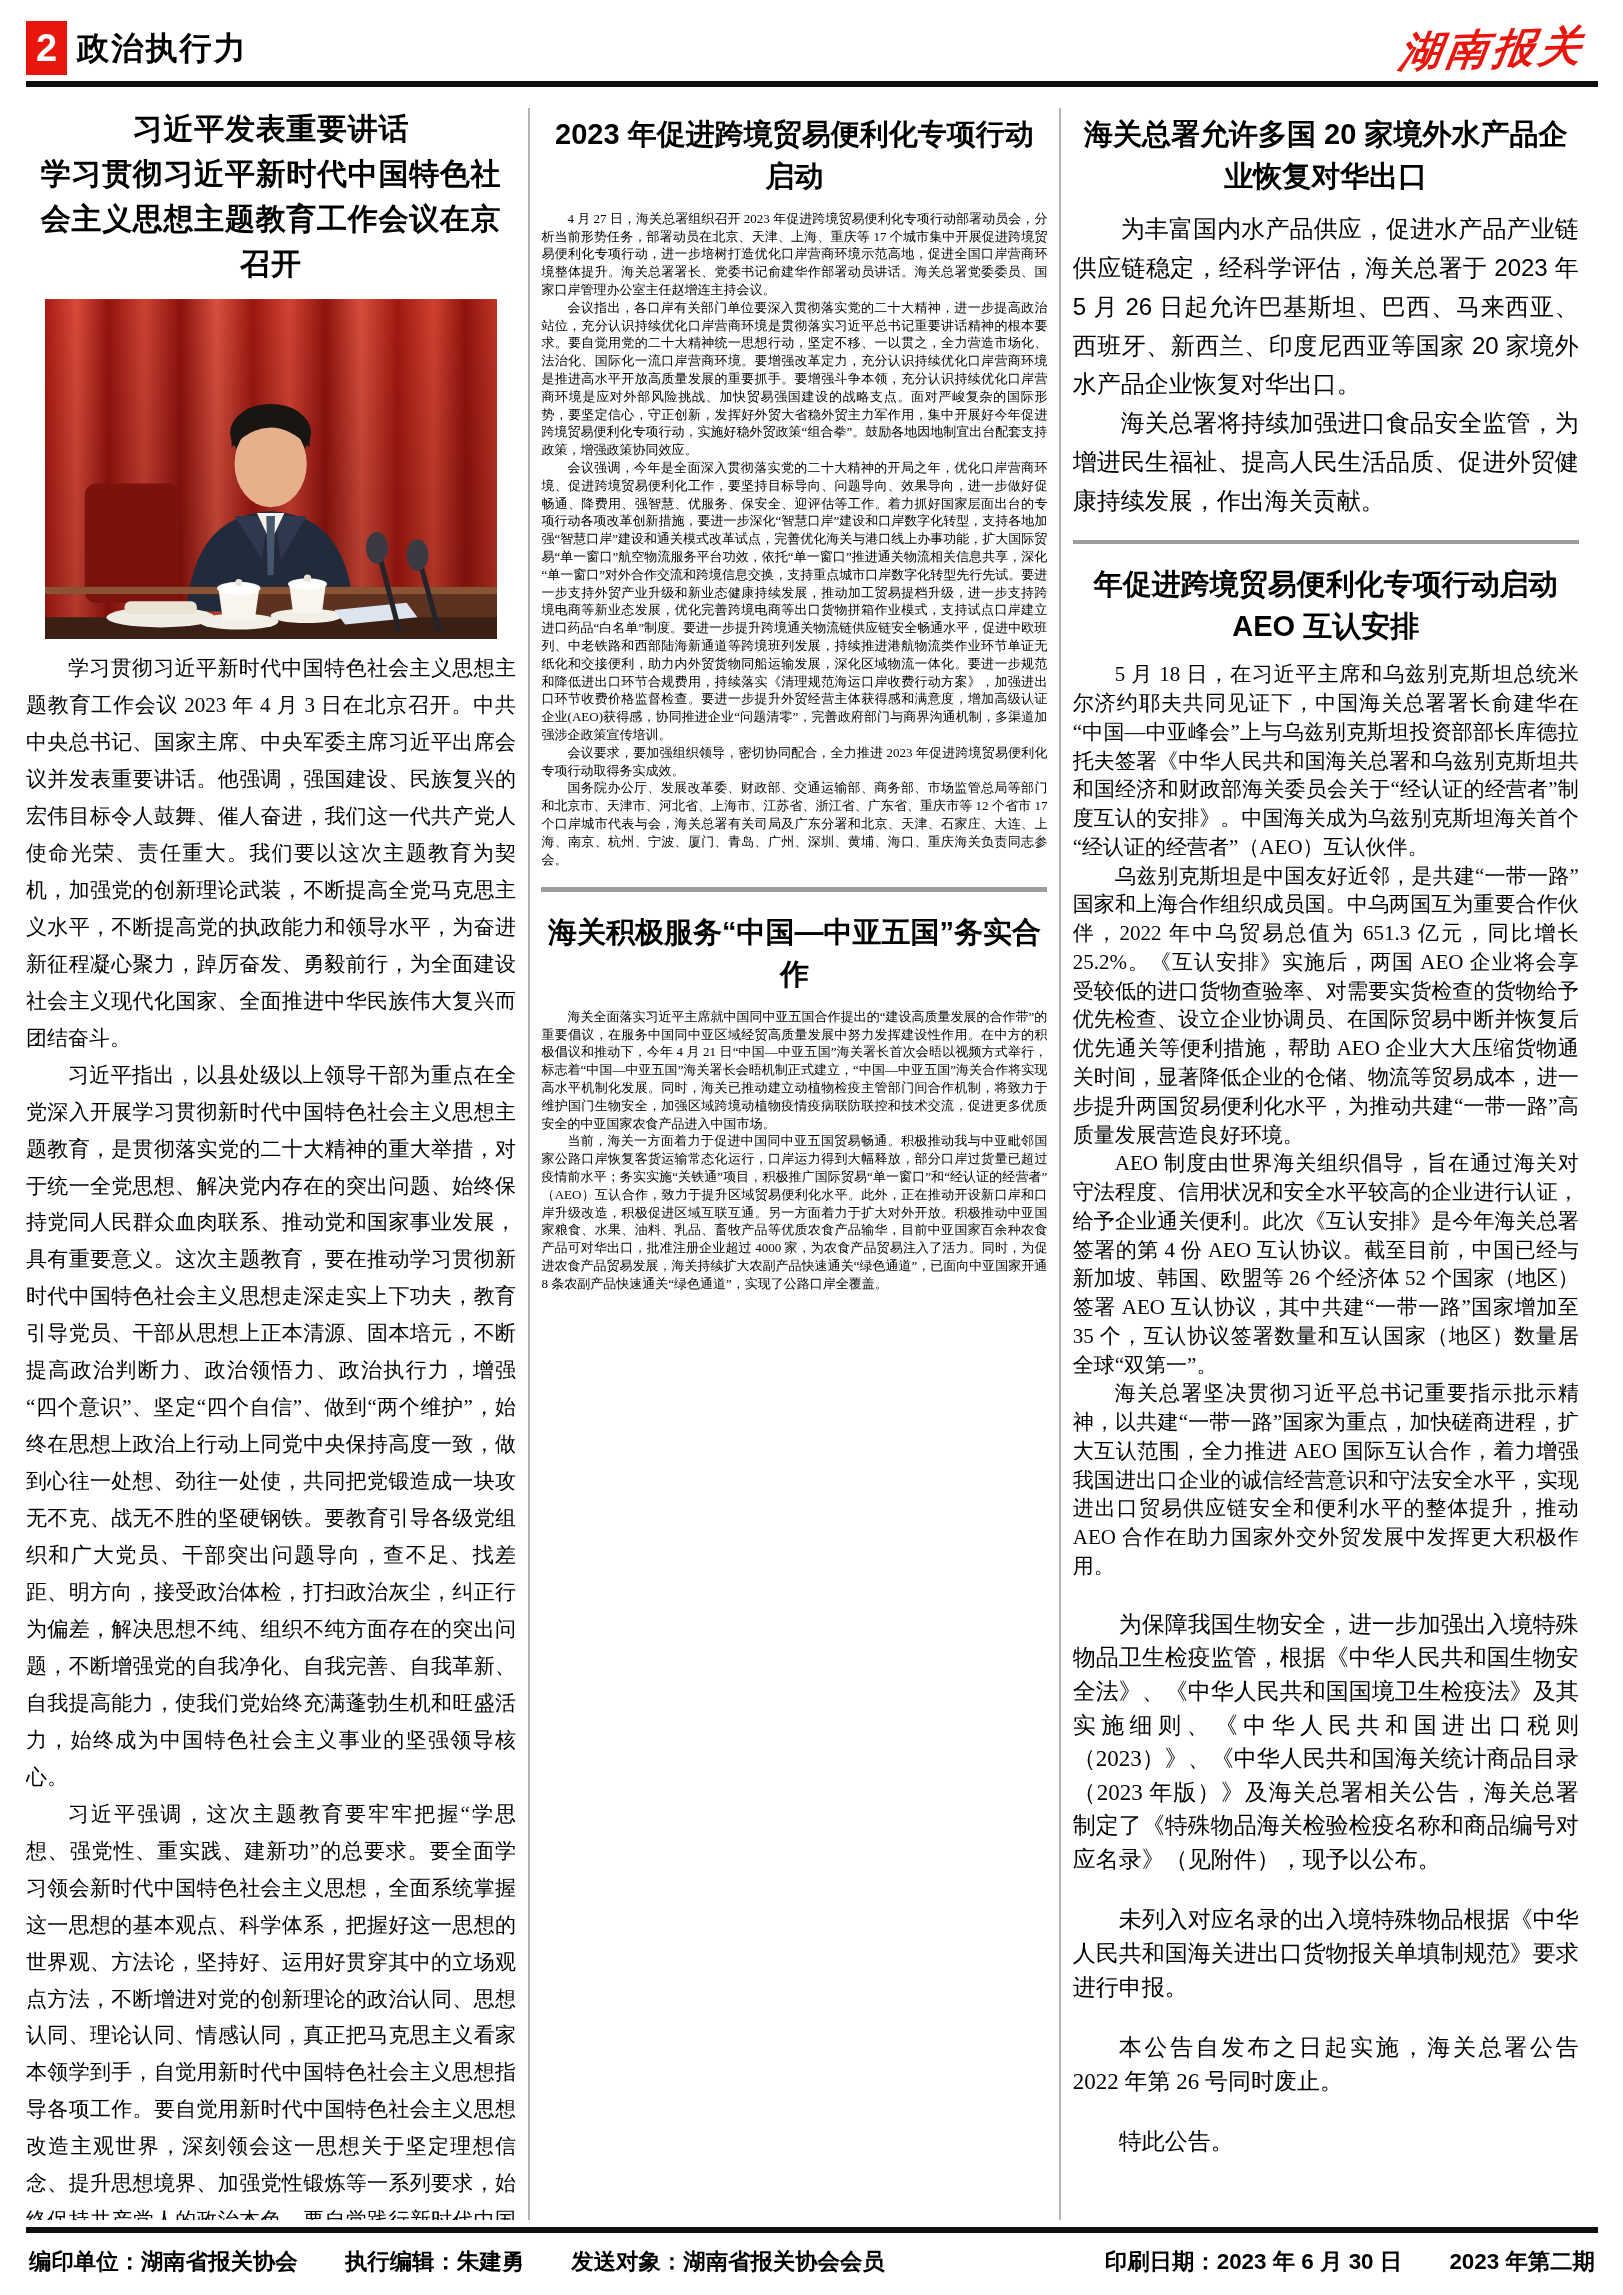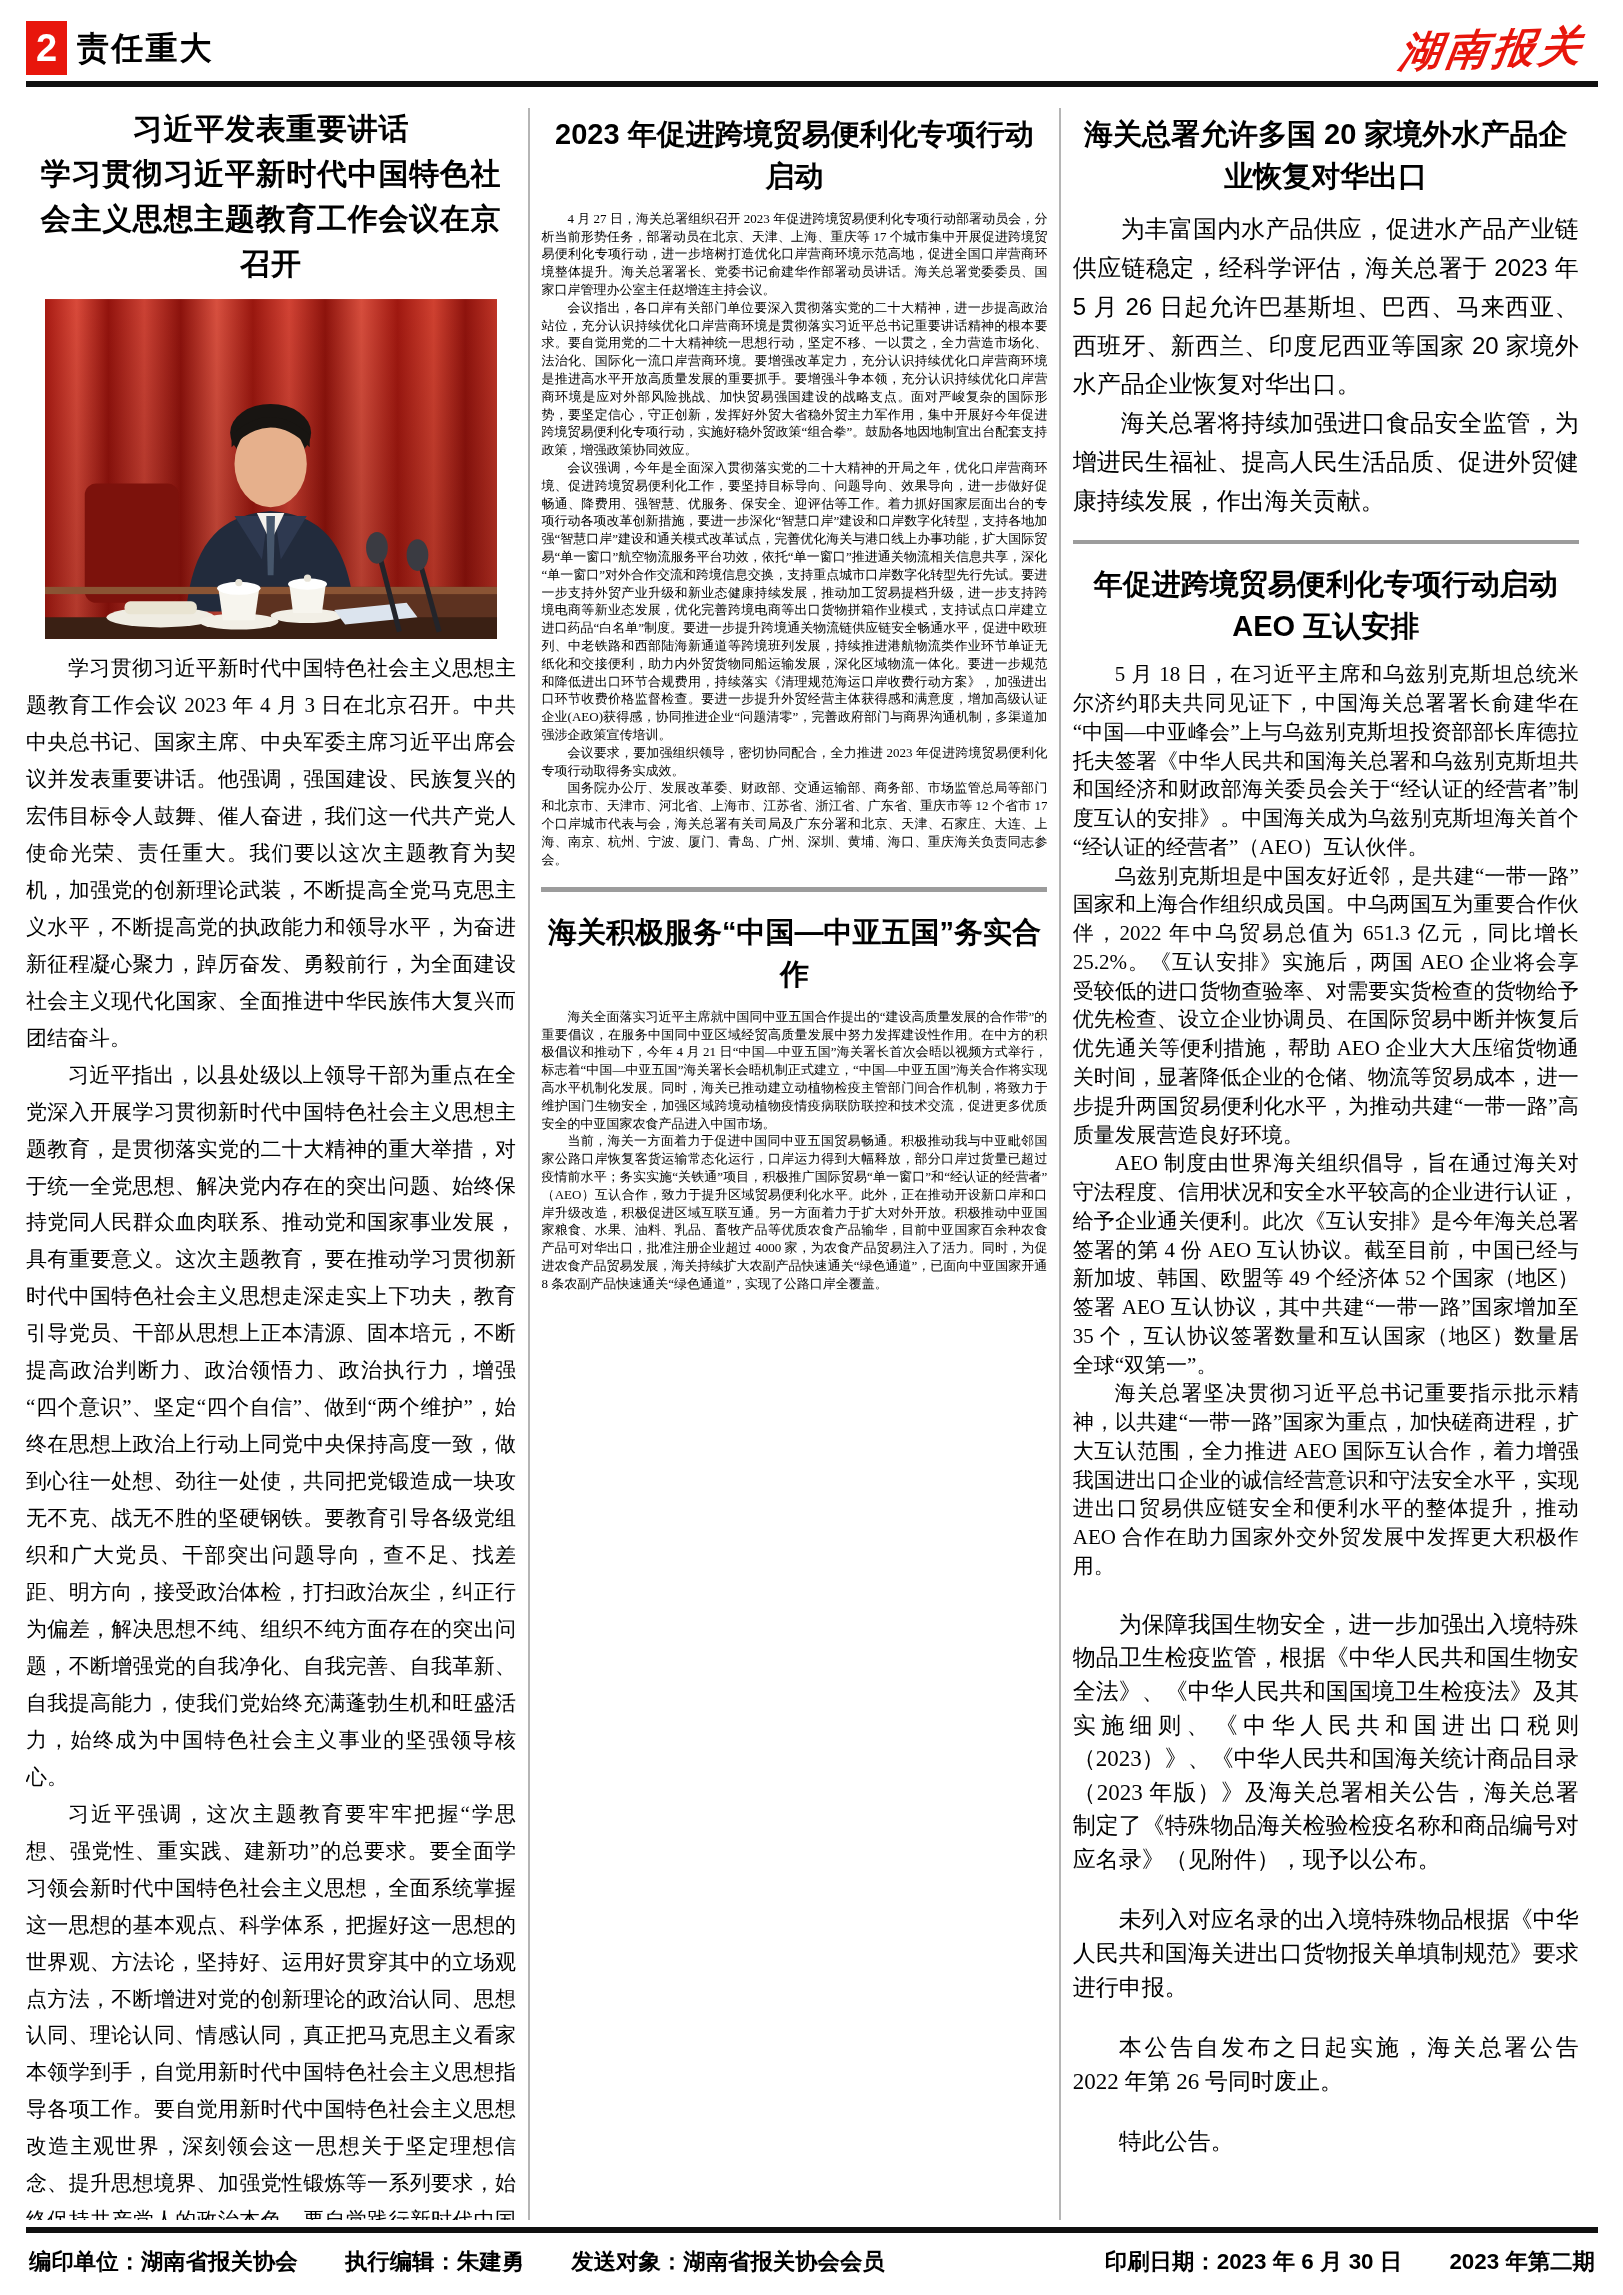--- a/index.html
+++ b/index.html
@@ -43,21 +43,21 @@
   .ftr .right{margin-left:auto;}
   .ftr .right span{margin-left:41px;}
 </style>
 </head>
 <body>
 
 <div class="page">
 
   <div class="hdr">
     <div class="pagenum">2</div>
-    <div class="section">责任重大</div>
+    <div class="section">政治执行力</div>
     <div class="mast">湖南报关</div>
   </div>
   <div class="hrule-top"></div>
 
   <div class="main">
 
     <section class="col c1">
       <h1 class="headline">
         <span>习近平发表重要讲话</span>
         <span>学习贯彻习近平新时代中国特色社会主义思想主题教育工作会议在京召开</span>
@@ -148,21 +148,21 @@
       <article class="a1">
         <h2 class="art-title">海关总署允许多国 20 家境外水产品企业恢复对华出口</h2>
         <p class="body">为丰富国内水产品供应，促进水产品产业链供应链稳定，经科学评估，海关总署于 2023 年 5 月 26 日起允许巴基斯坦、巴西、马来西亚、西班牙、新西兰、印度尼西亚等国家 20 家境外水产品企业恢复对华出口。</p>
         <p class="body">海关总署将持续加强进口食品安全监管，为增进民生福祉、提高人民生活品质、促进外贸健康持续发展，作出海关贡献。</p>
       </article>
       <div class="hrule"></div>
       <article class="a2">
         <h2 class="art-title">年促进跨境贸易便利化专项行动启动 AEO 互认安排</h2>
         <p class="body">5 月 18 日，在习近平主席和乌兹别克斯坦总统米尔济约耶夫共同见证下，中国海关总署署长俞建华在“中国—中亚峰会”上与乌兹别克斯坦投资部部长库德拉托夫签署《中华人民共和国海关总署和乌兹别克斯坦共和国经济和财政部海关委员会关于“经认证的经营者”制度互认的安排》。中国海关成为乌兹别克斯坦海关首个“经认证的经营者”（AEO）互认伙伴。</p>
         <p class="body">乌兹别克斯坦是中国友好近邻，是共建“一带一路”国家和上海合作组织成员国。中乌两国互为重要合作伙伴，2022 年中乌贸易总值为 651.3 亿元，同比增长 25.2%。《互认安排》实施后，两国 AEO 企业将会享受较低的进口货物查验率、对需要实货检查的货物给予优先检查、设立企业协调员、在国际贸易中断并恢复后优先通关等便利措施，帮助 AEO 企业大大压缩货物通关时间，显著降低企业的仓储、物流等贸易成本，进一步提升两国贸易便利化水平，为推动共建“一带一路”高质量发展营造良好环境。</p>
-        <p class="body">AEO 制度由世界海关组织倡导，旨在通过海关对守法程度、信用状况和安全水平较高的企业进行认证，给予企业通关便利。此次《互认安排》是今年海关总署签署的第 4 份 AEO 互认协议。截至目前，中国已经与新加坡、韩国、欧盟等 49 个经济体 52 个国家（地区）签署 AEO 互认协议，其中共建“一带一路”国家增加至 35 个，互认协议签署数量和互认国家（地区）数量居全球“双第一”。</p>
+        <p class="body">AEO 制度由世界海关组织倡导，旨在通过海关对守法程度、信用状况和安全水平较高的企业进行认证，给予企业通关便利。此次《互认安排》是今年海关总署签署的第 4 份 AEO 互认协议。截至目前，中国已经与新加坡、韩国、欧盟等 26 个经济体 52 个国家（地区）签署 AEO 互认协议，其中共建“一带一路”国家增加至 35 个，互认协议签署数量和互认国家（地区）数量居全球“双第一”。</p>
         <p class="body">海关总署坚决贯彻习近平总书记重要指示批示精神，以共建“一带一路”国家为重点，加快磋商进程，扩大互认范围，全力推进 AEO 国际互认合作，着力增强我国进出口企业的诚信经营意识和守法安全水平，实现进出口贸易供应链安全和便利水平的整体提升，推动 AEO 合作在助力国家外交外贸发展中发挥更大积极作用。</p>
       </article>
       <article class="a3">
         <p class="body">为保障我国生物安全，进一步加强出入境特殊物品卫生检疫监管，根据《中华人民共和国生物安全法》、《中华人民共和国国境卫生检疫法》及其实施细则、《中华人民共和国进出口税则（2023）》、《中华人民共和国海关统计商品目录（2023 年版）》及海关总署相关公告，海关总署制定了《特殊物品海关检验检疫名称和商品编号对应名录》（见附件），现予以公布。</p>
         <p class="body">未列入对应名录的出入境特殊物品根据《中华人民共和国海关进出口货物报关单填制规范》要求进行申报。</p>
         <p class="body">本公告自发布之日起实施，海关总署公告 2022 年第 26 号同时废止。</p>
         <p class="body closing">特此公告。</p>
       </article>
     </section>
 

